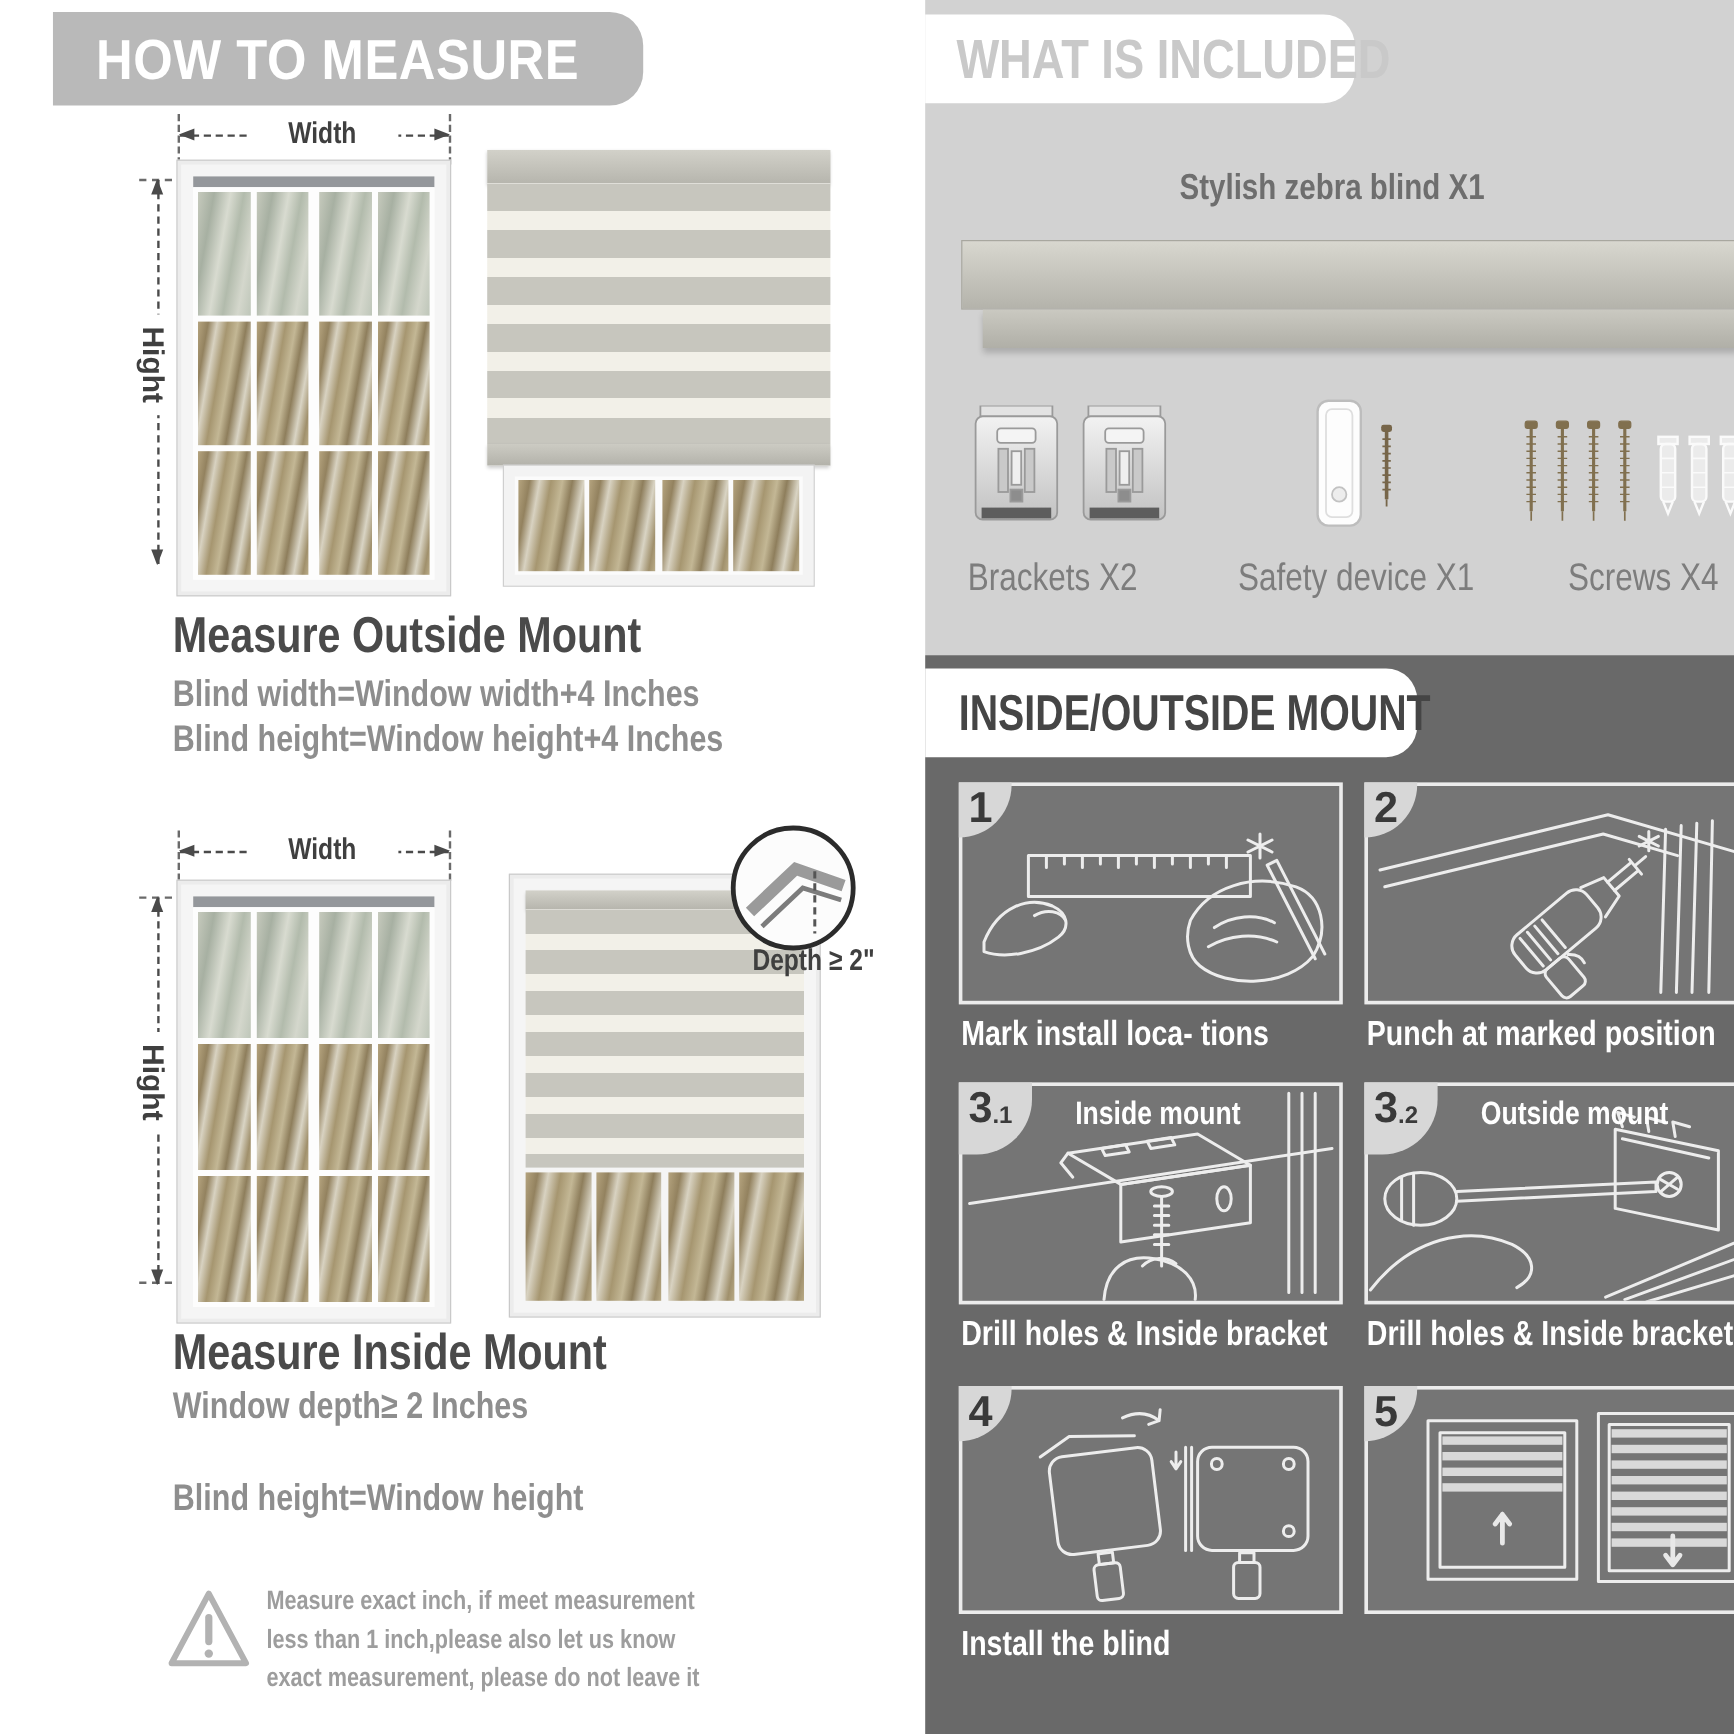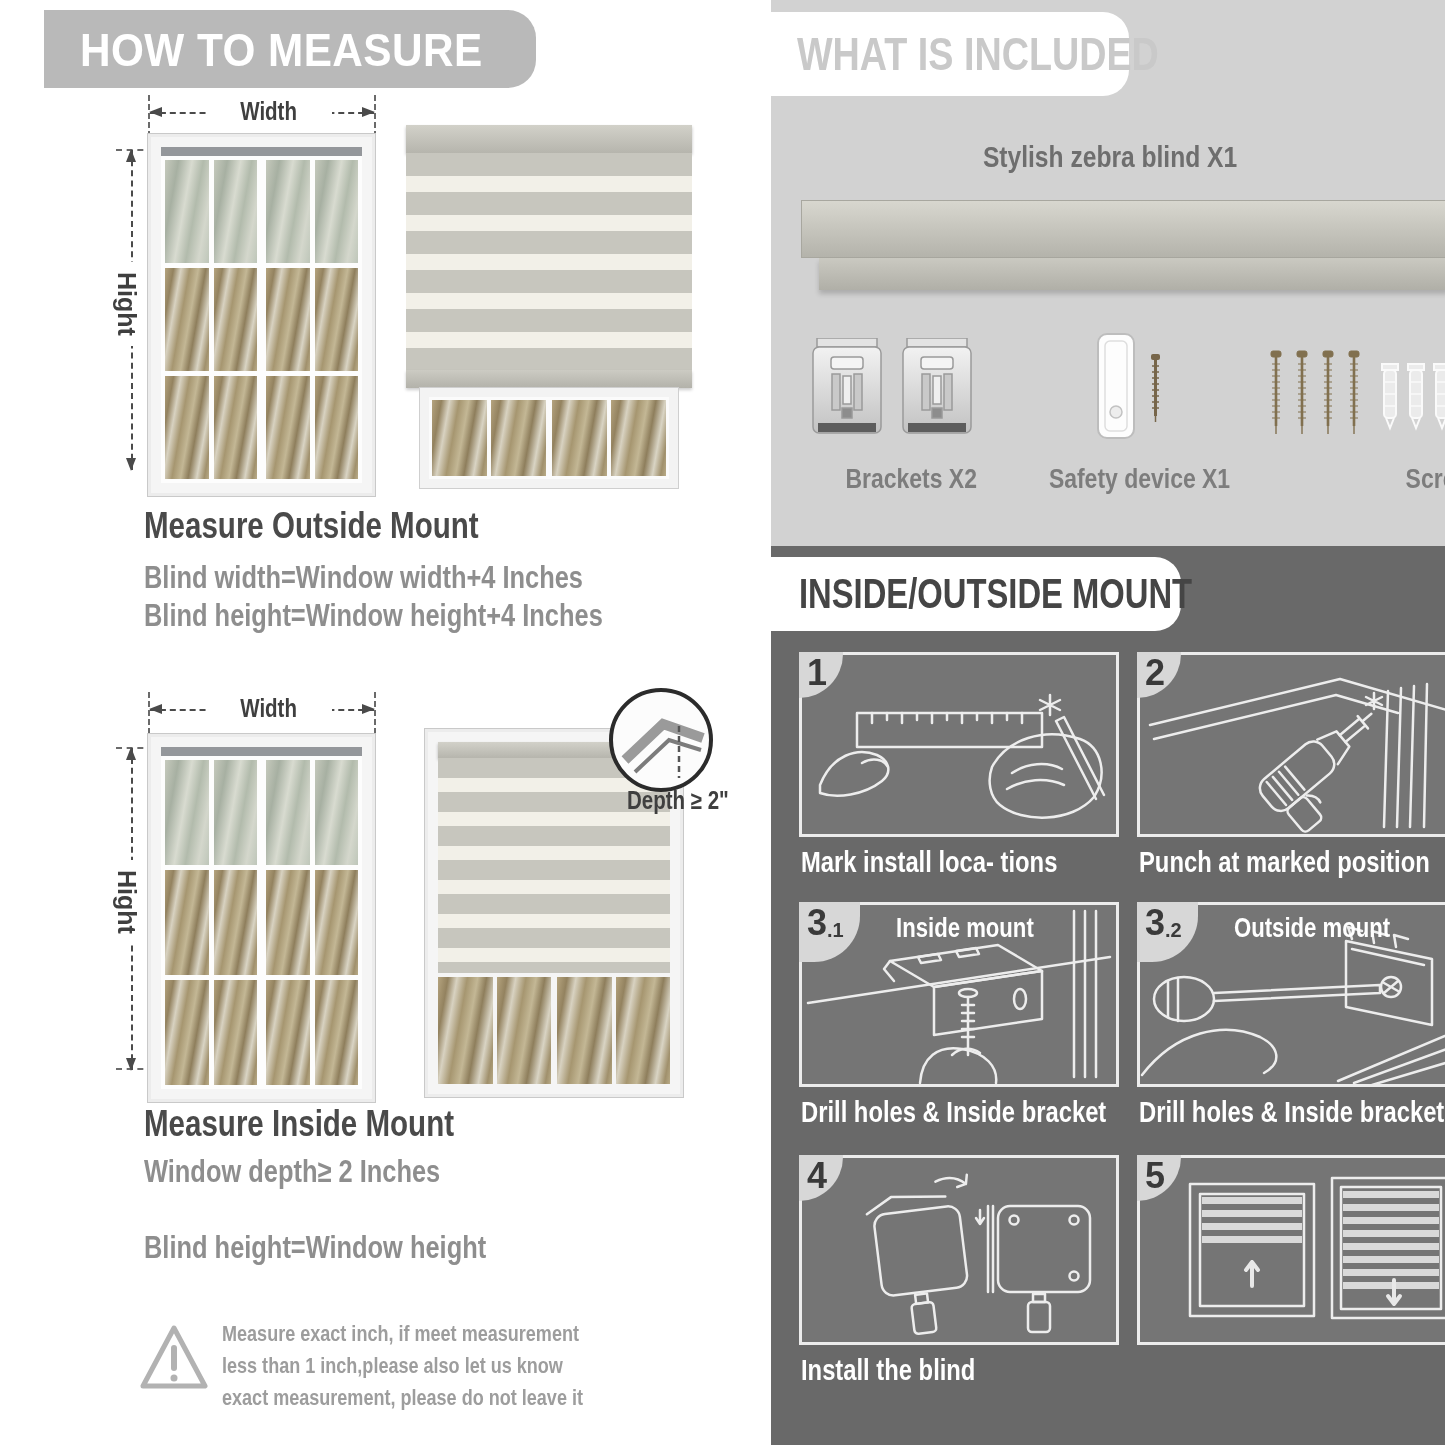--- a/index.html
+++ b/index.html
@@ -6,29 +6,29 @@
   .canvas{position:relative;width:1445px;height:1445px;background:#ffffff;overflow:hidden;
           font-family:"Liberation Sans",sans-serif;color:#444;margin-left:44px;}
   .abs{position:absolute;}
   .cond{display:inline-block;transform:scaleX(0.82);transform-origin:left center;white-space:nowrap;}
   .cond-c{display:inline-block;transform:scaleX(0.82);transform-origin:center center;white-space:nowrap;}
 
   
   .hdr-left{left:0;top:10px;width:492px;height:78px;background:#b9b9b9;border-radius:0 28px 28px 0;
             display:flex;align-items:center;padding-left:36px;box-sizing:border-box;}
   .hdr-left span{color:#fff;font-size:47px;font-weight:bold;letter-spacing:.5px;}
-  .hdr-inc{left:727px;top:12px;width:358px;height:84px;background:#fff;border-radius:0 26px 26px 0;
+  .hdr-inc{left:727px;top:12px;width:358px;height:74px;background:#fff;border-radius:0 26px 26px 0;
            display:flex;align-items:center;padding-left:26px;box-sizing:border-box;}
   .hdr-inc span{color:#c9c9c9;font-size:46px;font-weight:bold;}
   .hdr-mnt{left:727px;top:557px;width:410px;height:74px;background:#fff;border-radius:0 26px 26px 0;
            display:flex;align-items:center;padding-left:28px;box-sizing:border-box;}
   .hdr-mnt span{color:#454545;font-size:42px;font-weight:bold;transform:scaleX(0.78);transform-origin:left center;white-space:nowrap;}
 
   
-  .h2{font-size:36px;font-weight:bold;color:#4a4a4a;}
+  .h2{font-size:42px;font-weight:bold;color:#4a4a4a;}
   .formula{font-size:31px;font-weight:bold;color:#8e8e8e;}
   .warn-text{width:470px;font-size:22px;color:#9d9d9d;line-height:1.45;font-weight:bold;}
   .warn-text .cond{white-space:normal;transform-origin:left top;}
 
   
   .dim-h{border-top:2px dashed #4a4a4a;height:0;}
   .dim-h::before{content:"";position:absolute;left:-1px;top:-7px;width:0;height:0;
     border-right:13px solid #4a4a4a;border-top:5px solid transparent;border-bottom:5px solid transparent;}
   .dim-h::after{content:"";position:absolute;right:-1px;top:-7px;width:0;height:0;
     border-left:13px solid #4a4a4a;border-top:5px solid transparent;border-bottom:5px solid transparent;}
@@ -66,21 +66,21 @@
   .blind2 .panes .under-sash{gap:4px;}
   .magnifier{left:565px;top:688px;width:104px;height:104px;border-radius:50%;border:4px solid #2b2b2b;
              background:#fcfcfc;box-sizing:border-box;overflow:hidden;z-index:6;}
   .depth-label{left:583px;top:786px;font-size:25px;font-weight:bold;color:#3f3f3f;z-index:6;}
 
   
   .rt-top{left:727px;top:0;width:718px;height:546px;background:#d2d2d2;}
   .product-label{left:727px;top:140px;width:678px;text-align:center;font-size:30px;font-weight:bold;color:#6e6e6e;}
   .bar-main{left:757px;top:200px;width:664px;height:58px;background:linear-gradient(180deg,#d8d7cf 0%,#c4c3bb 55%,#b4b3ab 100%);border:1px solid #a8a79f;box-sizing:border-box;}
   .bar-lip{left:775px;top:258px;width:630px;height:32px;background:linear-gradient(180deg,#cac9c1,#b0afa7);box-shadow:0 4px 5px rgba(0,0,0,.18);}
-  .item-label{top:463px;font-size:28px;font-weight:bold;color:#7d7d7d;text-align:right;}
+  .item-label{top:463px;font-size:32px;font-weight:normal;color:#7d7d7d;text-align:left;}
 
   
   .rt-bot{left:727px;top:546px;width:718px;height:899px;background:#696969;}
   .step{width:320px;}
   .panel{position:relative;height:185px;background:#757575;border:3px solid #ececec;box-sizing:border-box;}
   .panel.tall{height:190px;}
   .panel svg{position:absolute;left:0;top:0;width:100%;height:100%;}
   .badge{position:absolute;left:-3px;top:-3px;background:#d7d7d7;border-radius:0 0 46px 0;
          color:#3a3a3a;font-weight:bold;padding:0 16px 4px 8px;display:flex;align-items:flex-start;z-index:3;}
   .badge .num{font-size:36px;line-height:42px;}

